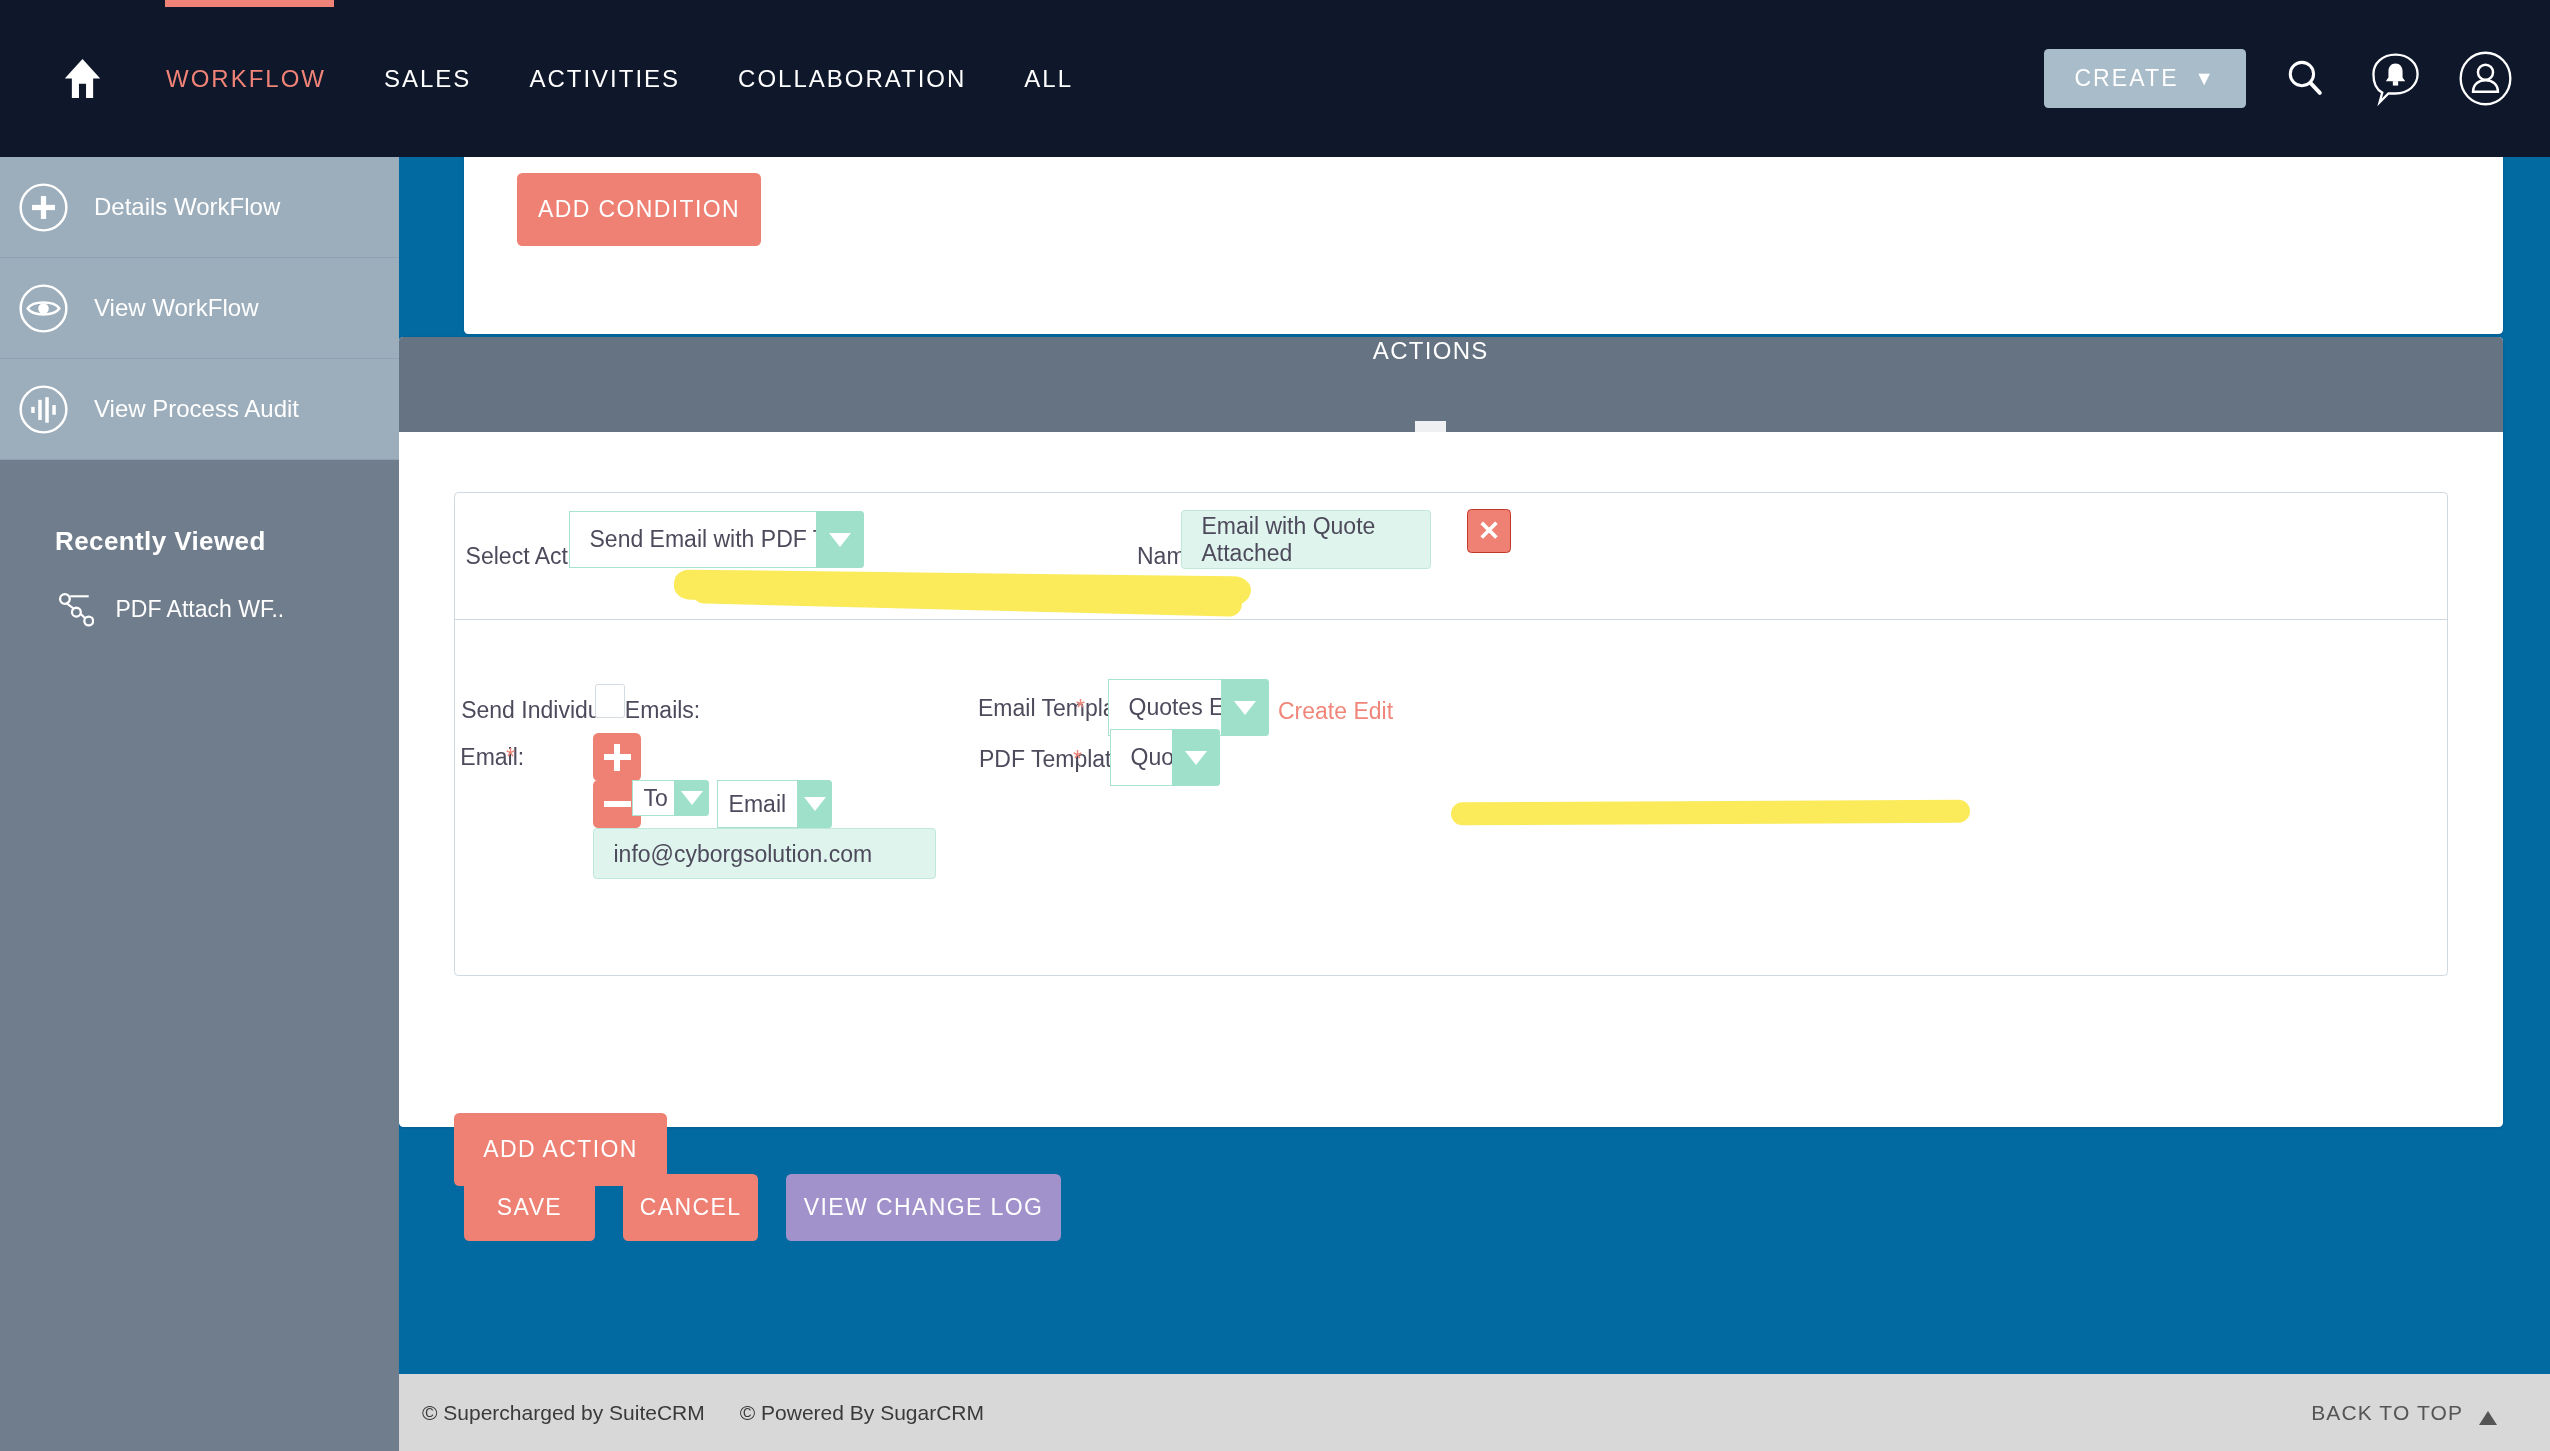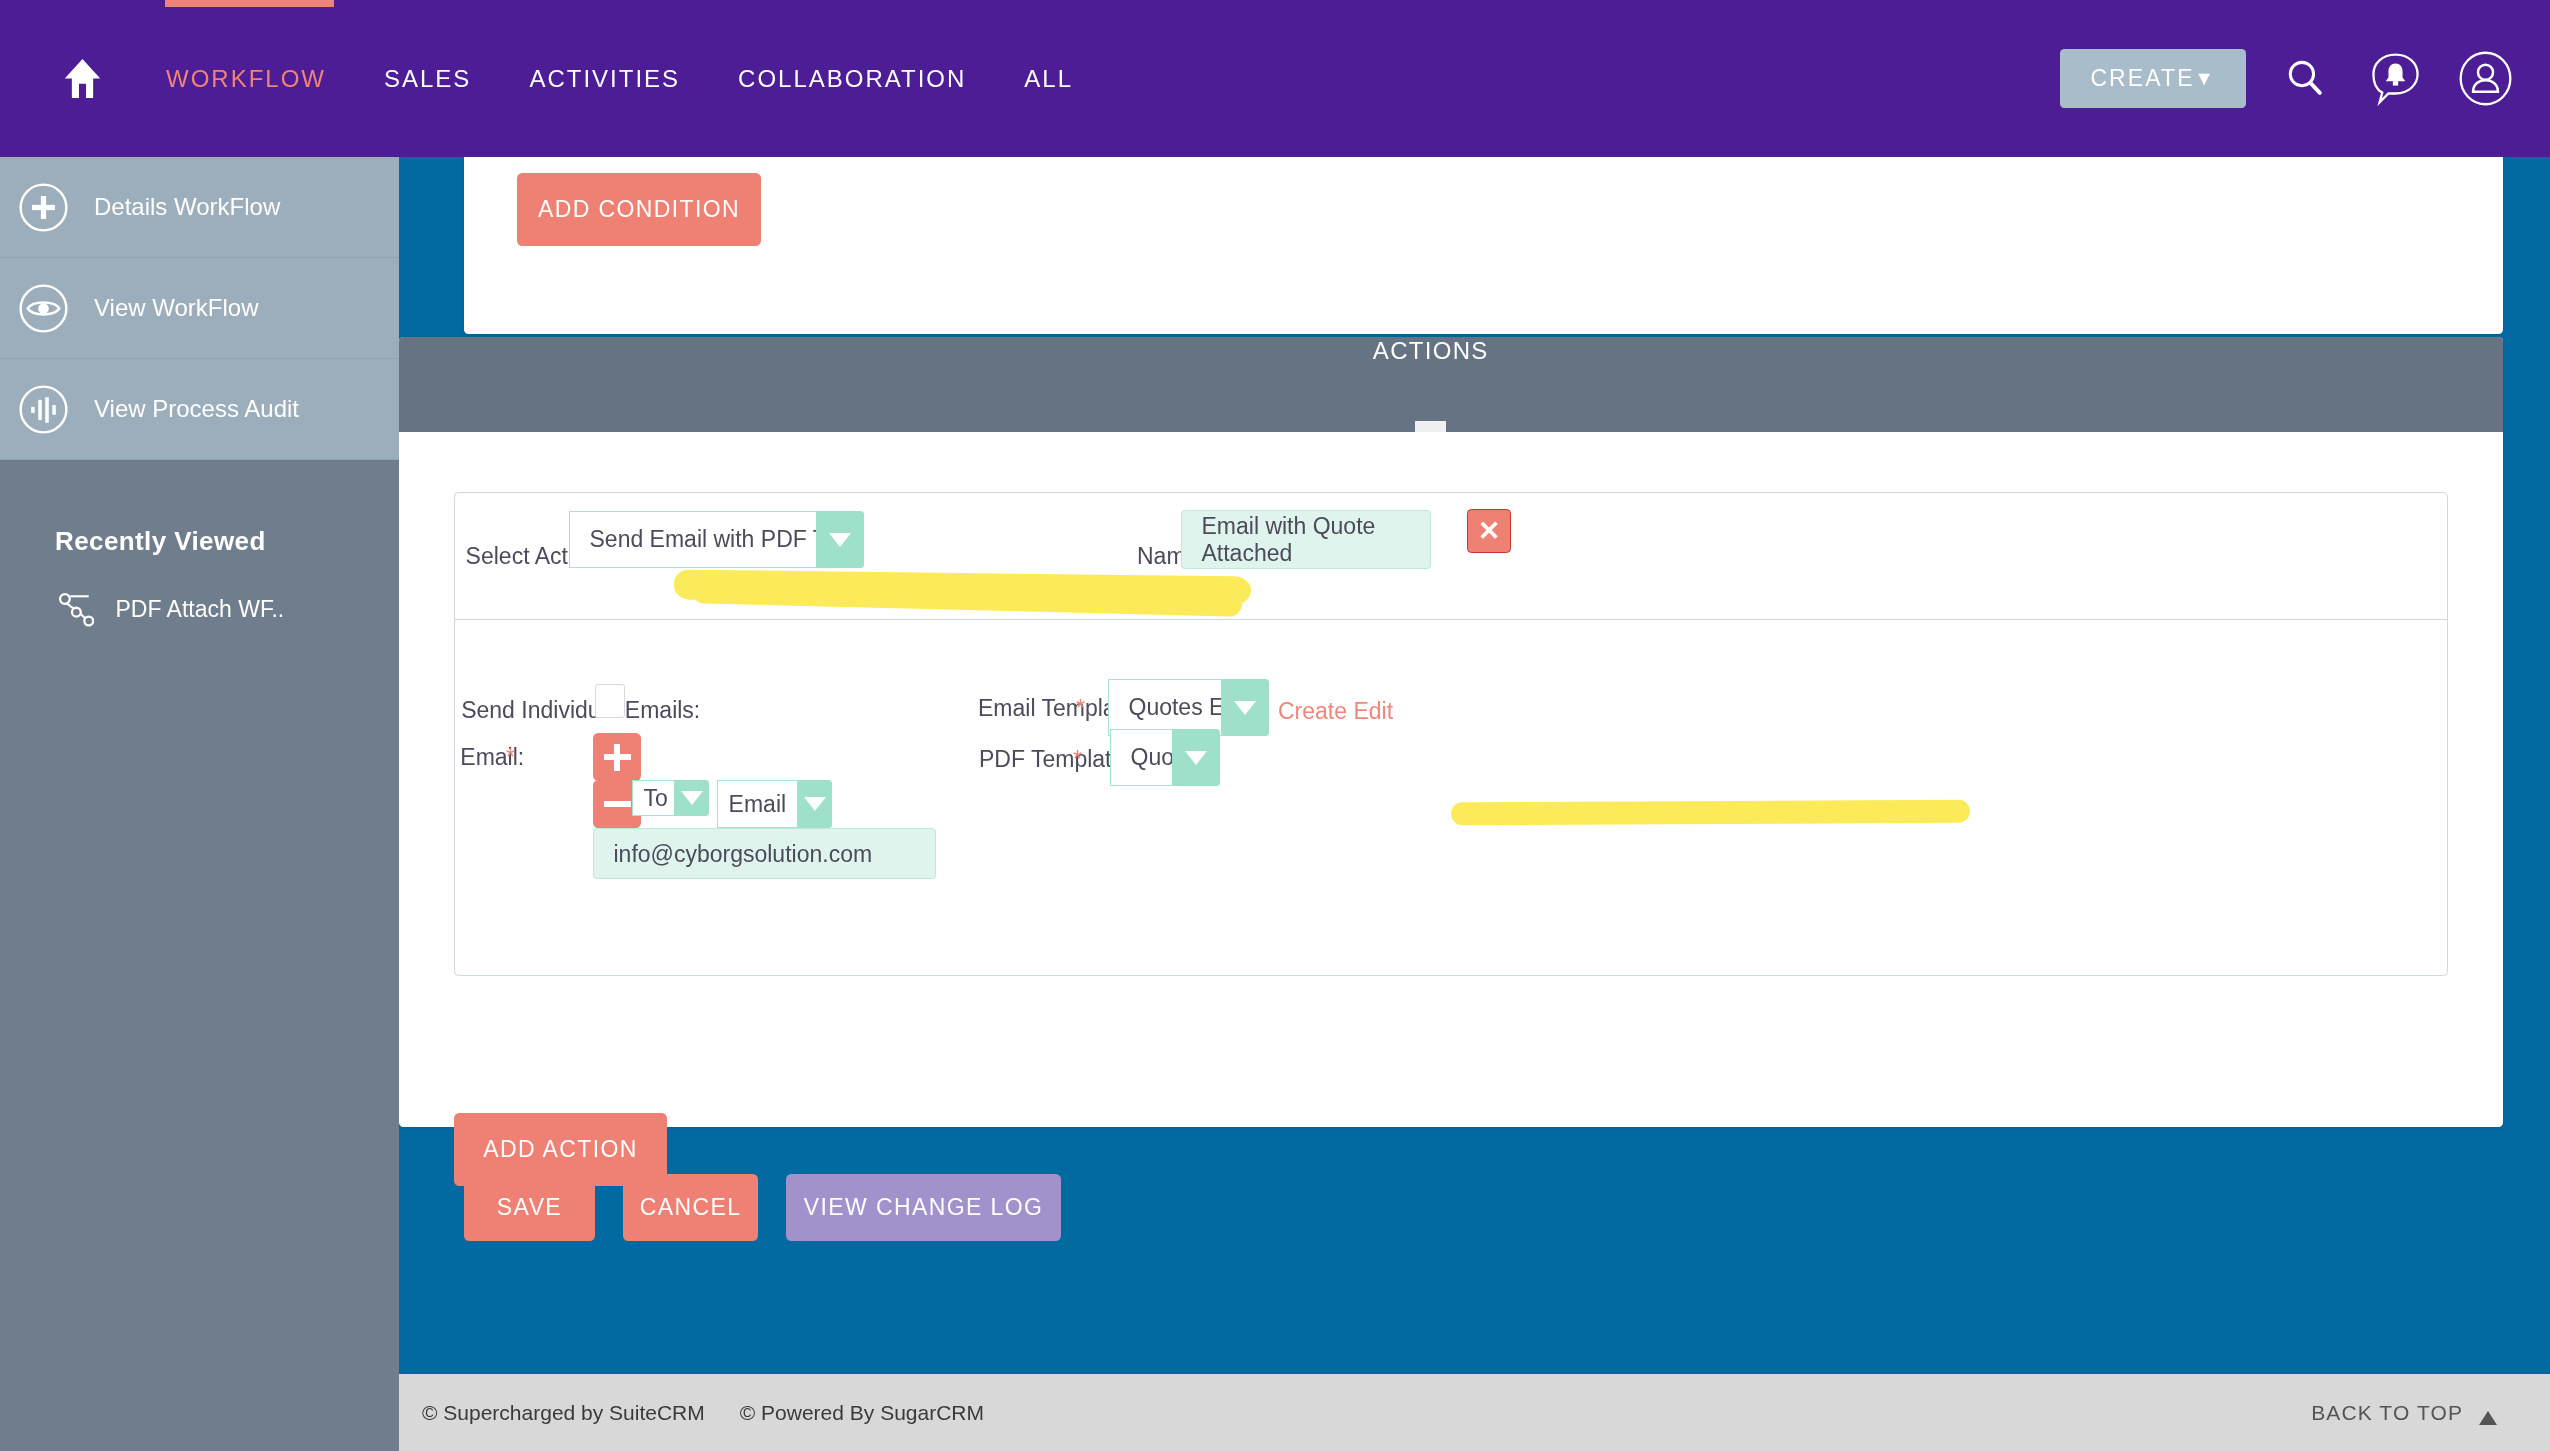--- a/index.html
+++ b/index.html
@@ -7,21 +7,21 @@
     width: 2550px; height: 1452px;
     background: #f2f2f2;
     font-family: "Liberation Sans", sans-serif;
     overflow: hidden;
   }
   .page { position: relative; width: 2550px; height: 1452px; background: #ffffff; }
 
   
   .topnav {
     position: absolute; top: 0; left: 0; width: 2550px; height: 157px;
-    background: #4c1d95;
+    background: #0f172a;
   }
   .active-tab-bar {
     position: absolute; top: 0; left: 165px; width: 169px; height: 7px;
     background: #f08377;
   }
   .nav-items {
     position: absolute; top: 0; left: 53px; height: 157px;
     display: flex; align-items: center; gap: 0;
   }
   .home-icon { width: 59px; height: 59px; display: flex; align-items: center; justify-content: center; margin-right: 25px; }
@@ -33,21 +33,21 @@
   .navlink.active { color: #f08377; }
 
   .nav-right {
     position: absolute; top: 0; right: 34px; height: 157px;
     display: flex; align-items: center; gap: 28px;
   }
   .create-btn {
     background: #a9bcc9; color: #ffffff; border: none;
     height: 59px; padding: 0 30px; border-radius: 4.4px;
     font-size: 23px; letter-spacing: 2.1px;
-    display: flex; align-items: center; 
+    display: flex; align-items: center; gap: 16px;
     font-family: "Liberation Sans", sans-serif; cursor: pointer;
   }
   .icon-btn { width: 62px; height: 62px; display: flex; align-items: center; justify-content: center; cursor: pointer; }
 
   
   .sidebar {
     position: absolute; top: 157px; left: 0; width: 399px; height: 1217px;
     background: #707d8c;
   }
   .side-item {

